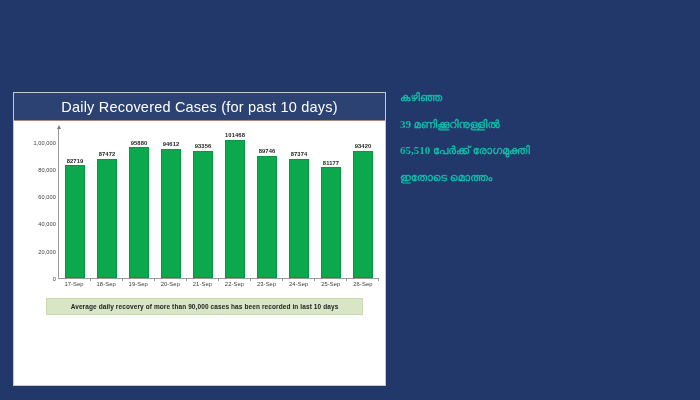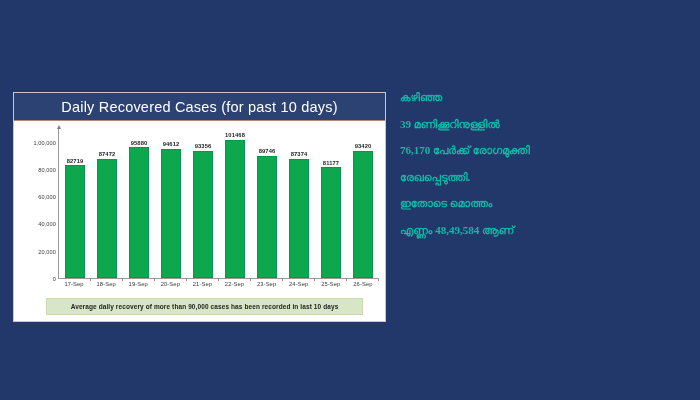--- a/index.html
+++ b/index.html
@@ -19,21 +19,21 @@
     height: 400px;
     background: #22386a;
   }
 
   
   .chart-card {
     position: absolute;
     left: 13px;
     top: 92px;
     width: 373px;
-    height: 230px;
+    height: 294px;
     background: #ffffff;
     border: 1px solid #c8c8c8;
     box-sizing: border-box;
     overflow: hidden;
   }
   .chart-title-band {
     position: absolute;
     left: 0;
     top: 0;
     width: 100%;
@@ -280,19 +280,17 @@
           <div class="x-label">26-Sep</div>
         </div>
 
       <div class="caption">Average daily recovery of more than 90,000 cases has been recorded in last 10 days</div>
     </div>
   </div>
 
   <div class="news-text">
       <div class="news-line">കഴിഞ്ഞ</div>
       <div class="news-line">39 മണിക്കൂറിനുള്ളിൽ</div>
-      <div class="news-line">76,170 പേർക്ക് രോഗമുക്തി</div>
-      <div class="news-line">രേഖപ്പെടുത്തി.</div>
+      <div class="news-line">65,510 പേർക്ക് രോഗമുക്തി</div>
       <div class="news-line">ഇതോടെ മൊത്തം</div>
-      <div class="news-line">എണ്ണം 48,49,584 ആണ്</div>
     </div>
 
 </div>
 
 </body></html>

